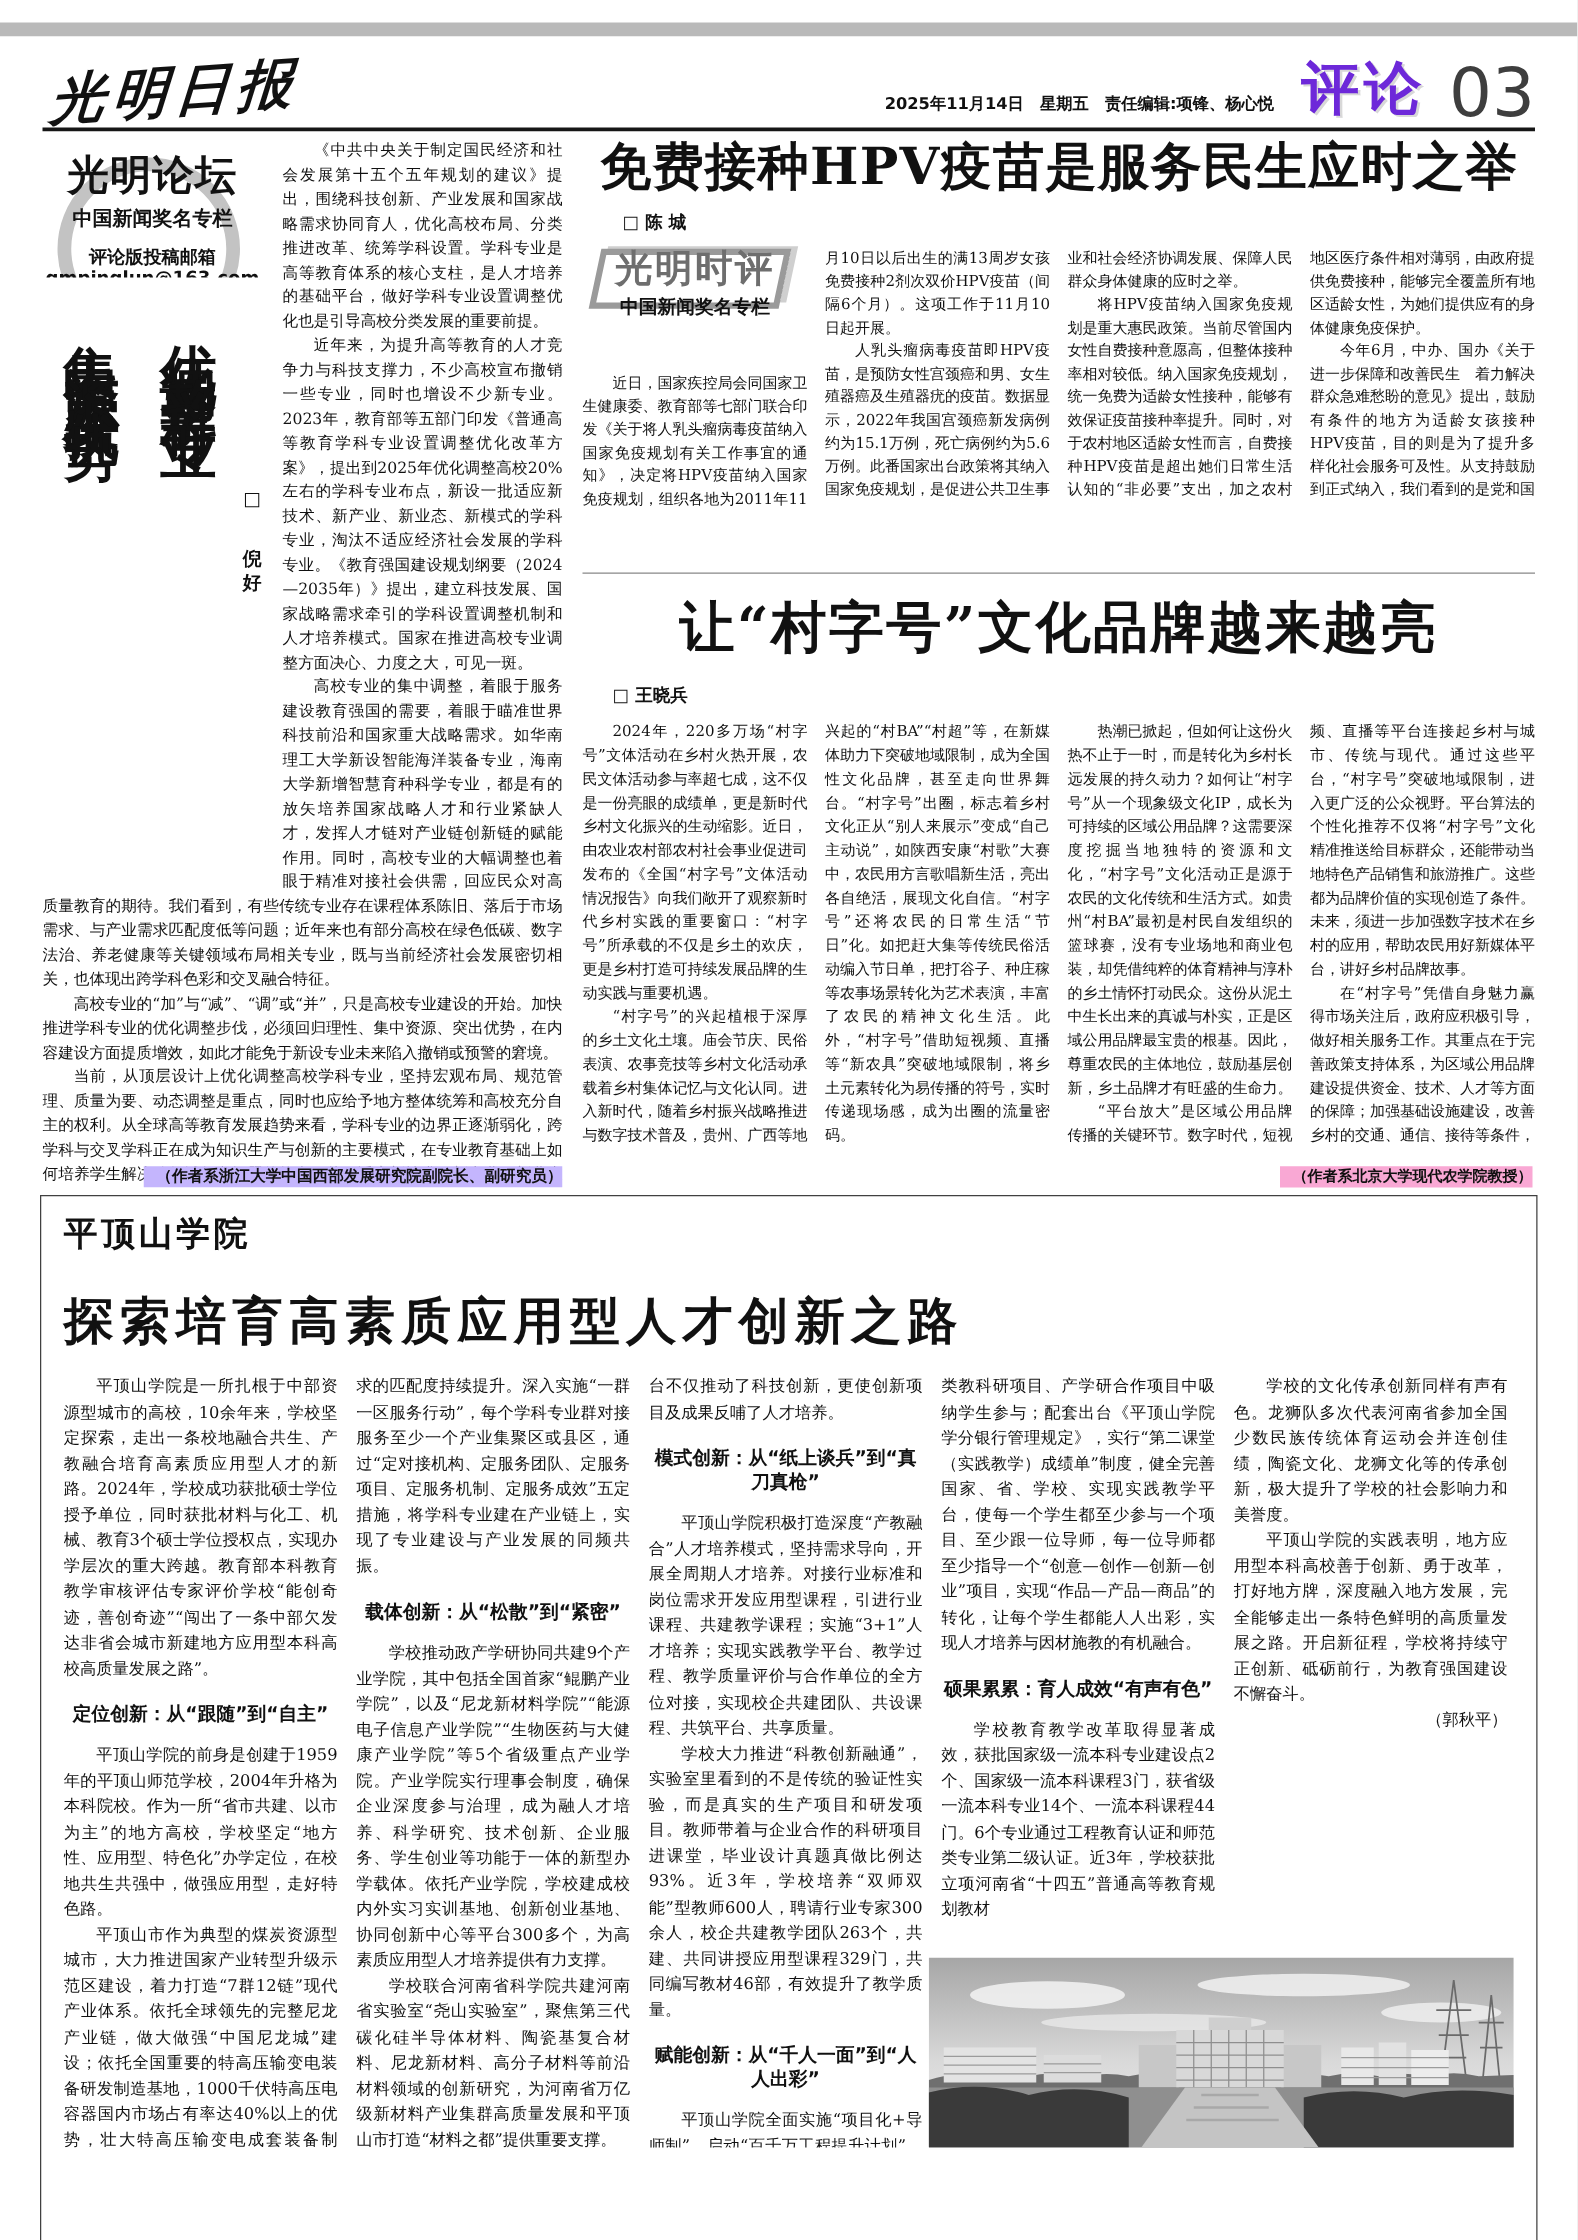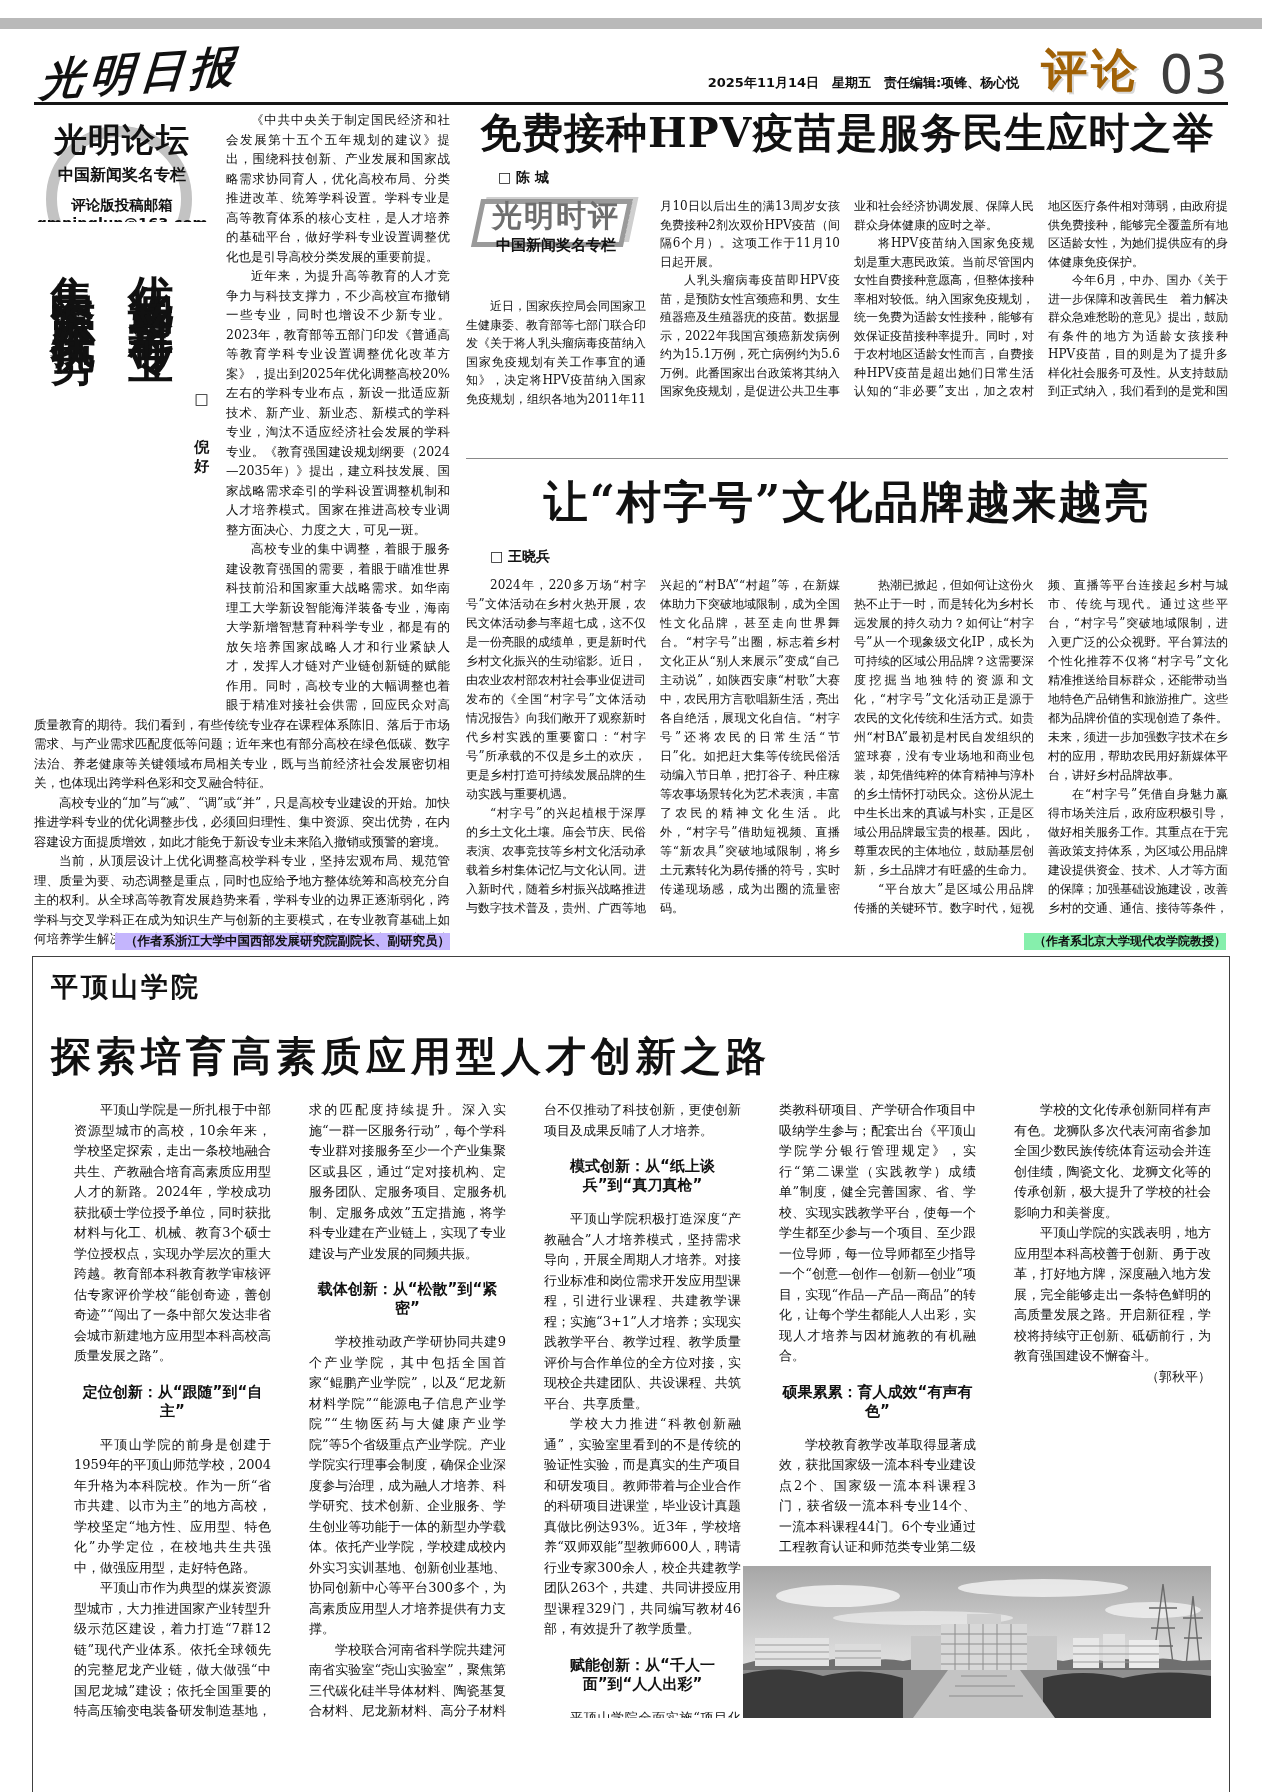--- a/index.html
+++ b/index.html
@@ -8,21 +8,21 @@
   [data-name]{ box-sizing:border-box; }
 
   
   .topbar { position:absolute; top:18px; left:0; width:100%; height:11px; background:#b9b9b9; }
   .masthead { position:absolute; top:42px; left:34px; right:34px; height:56px; }
   .logo { position:absolute; left:6px; top:2px; font-size:44px; font-weight:bold; font-style:italic;
           letter-spacing:6px; transform:rotate(-4deg) skewX(-8deg); }
   .mast-right { position:absolute; right:0; bottom:-4px; display:flex; align-items:flex-end; }
   .dateline { font-family:"DejaVu Sans","Liberation Sans",sans-serif; font-size:13px; font-weight:bold; margin:0 22px 10px 0; }
   .section-name { font-family:"DejaVu Sans","Liberation Sans",sans-serif; font-size:46px; font-weight:bold;
-                  color:#a16207; text-shadow:2px 2px 0 #d8d8d8; letter-spacing:4px; }
+                  color:#6d28d9; text-shadow:2px 2px 0 #d8d8d8; letter-spacing:4px; }
   .page-no { font-family:"DejaVu Sans","Liberation Sans",sans-serif; font-size:54px; color:#3e3e3e; margin-left:18px; line-height:1; }
   .mast-rule { position:absolute; top:102px; left:34px; right:34px; border-top:3px solid #161616; }
 
   
   .main { position:absolute; top:110px; left:34px; width:1194px; height:840px; display:flex; gap:16px; }
 
   
   .lead-article { position:relative; width:424px; height:840px; overflow:hidden; }
   .left-float { float:left; width:182px; margin:0 10px 6px 0; }
   .forum-badge { position:relative; width:176px; height:112px; overflow:hidden; text-align:center; padding-top:8px; margin-bottom:18px; }
@@ -55,30 +55,30 @@
   .shiping-title { position:relative; font-family:"DejaVu Sans","Liberation Sans",sans-serif; font-size:30px; font-weight:bold;
                    color:#6e6e6e; padding-top:10px; letter-spacing:2px; }
   .shiping-sub { position:relative; font-family:"DejaVu Sans","Liberation Sans",sans-serif; font-size:15px; font-weight:bold; margin-top:10px; }
   .art-divider { border-top:1px solid #888; margin:8px 0 10px; }
 
   .village-art { position:relative; flex:1; }
   .village-headline { font-size:44px; font-weight:bold; text-align:center; letter-spacing:2px; margin:4px 0 0; }
   .village-byline { font-size:14px; font-weight:bold; margin:16px 0 10px 24px; }
   .village-body { column-count:4; column-gap:14px; height:352px; overflow:hidden; }
   .village-body .art-p { font-size:12px; line-height:19px; }
-  .village-attrib { position:absolute; right:2px; bottom:0; background:#86efac; padding-left:10px;
+  .village-attrib { position:absolute; right:2px; bottom:0; background:#f9a8d4; padding-left:10px;
                     font-size:12px; font-weight:bold; }
 
   
   .ad-box { position:absolute; top:956px; left:32px; width:1198px; height:888px;
             border:1px solid #404040; padding:12px 18px 6px; }
   .ad-kicker { font-family:"DejaVu Sans","Liberation Sans",sans-serif; font-size:27px; font-weight:bold; letter-spacing:3px; }
   .ad-headline { font-size:40px; font-weight:bold; letter-spacing:5px; margin:24px 0 0; }
   .ad-body { position:relative; display:flex; gap:15px; height:618px; margin-top:16px; }
-  .ad-col { width:219px; overflow:hidden; height:100%;margin-left:23px; }
+  .ad-col { width:219px; overflow:hidden; height:100%; }
   .ad-col .art-p { font-size:13px; line-height:20.5px; }
   .ad-col.short { height:458px; }
   .col-subhead { font-family:"DejaVu Sans","Liberation Sans",sans-serif; font-weight:bold; text-align:center;
                  font-size:15px; margin:16px 0 14px; }
   .credit-inline { text-align:right; text-indent:0; }
   .ad-photo { position:absolute; right:0; bottom:0; width:468px; height:152px; }
   .ad-photo svg { display:block; }
   .ad-mark { position:absolute; right:20px; bottom:2px; font-size:13px; color:#222; }
 </style>
 </head>

